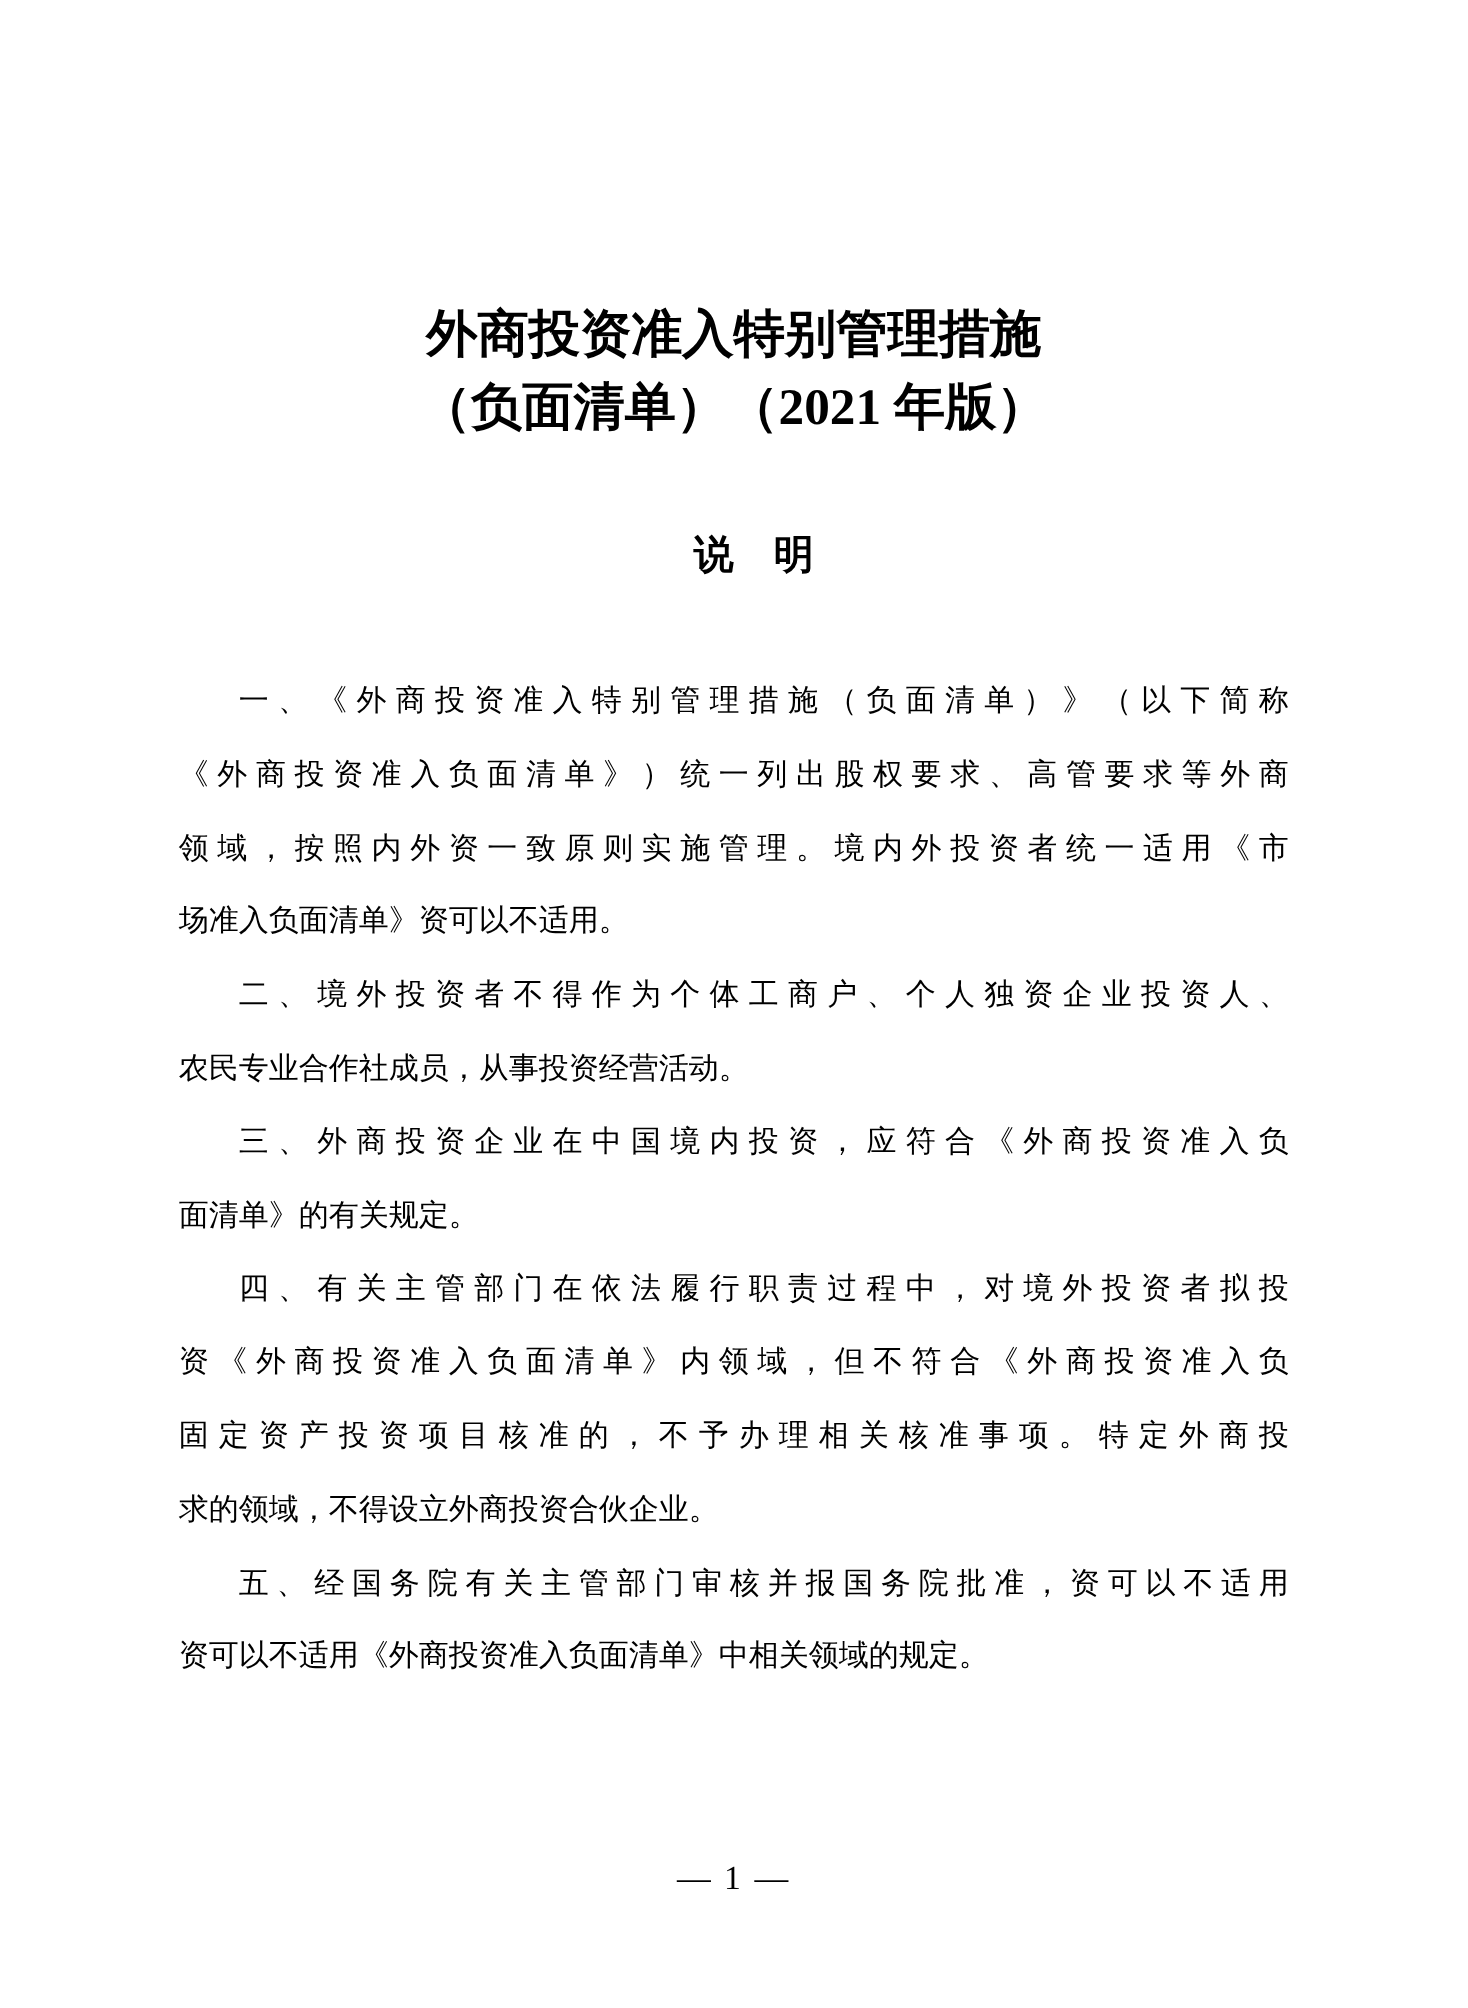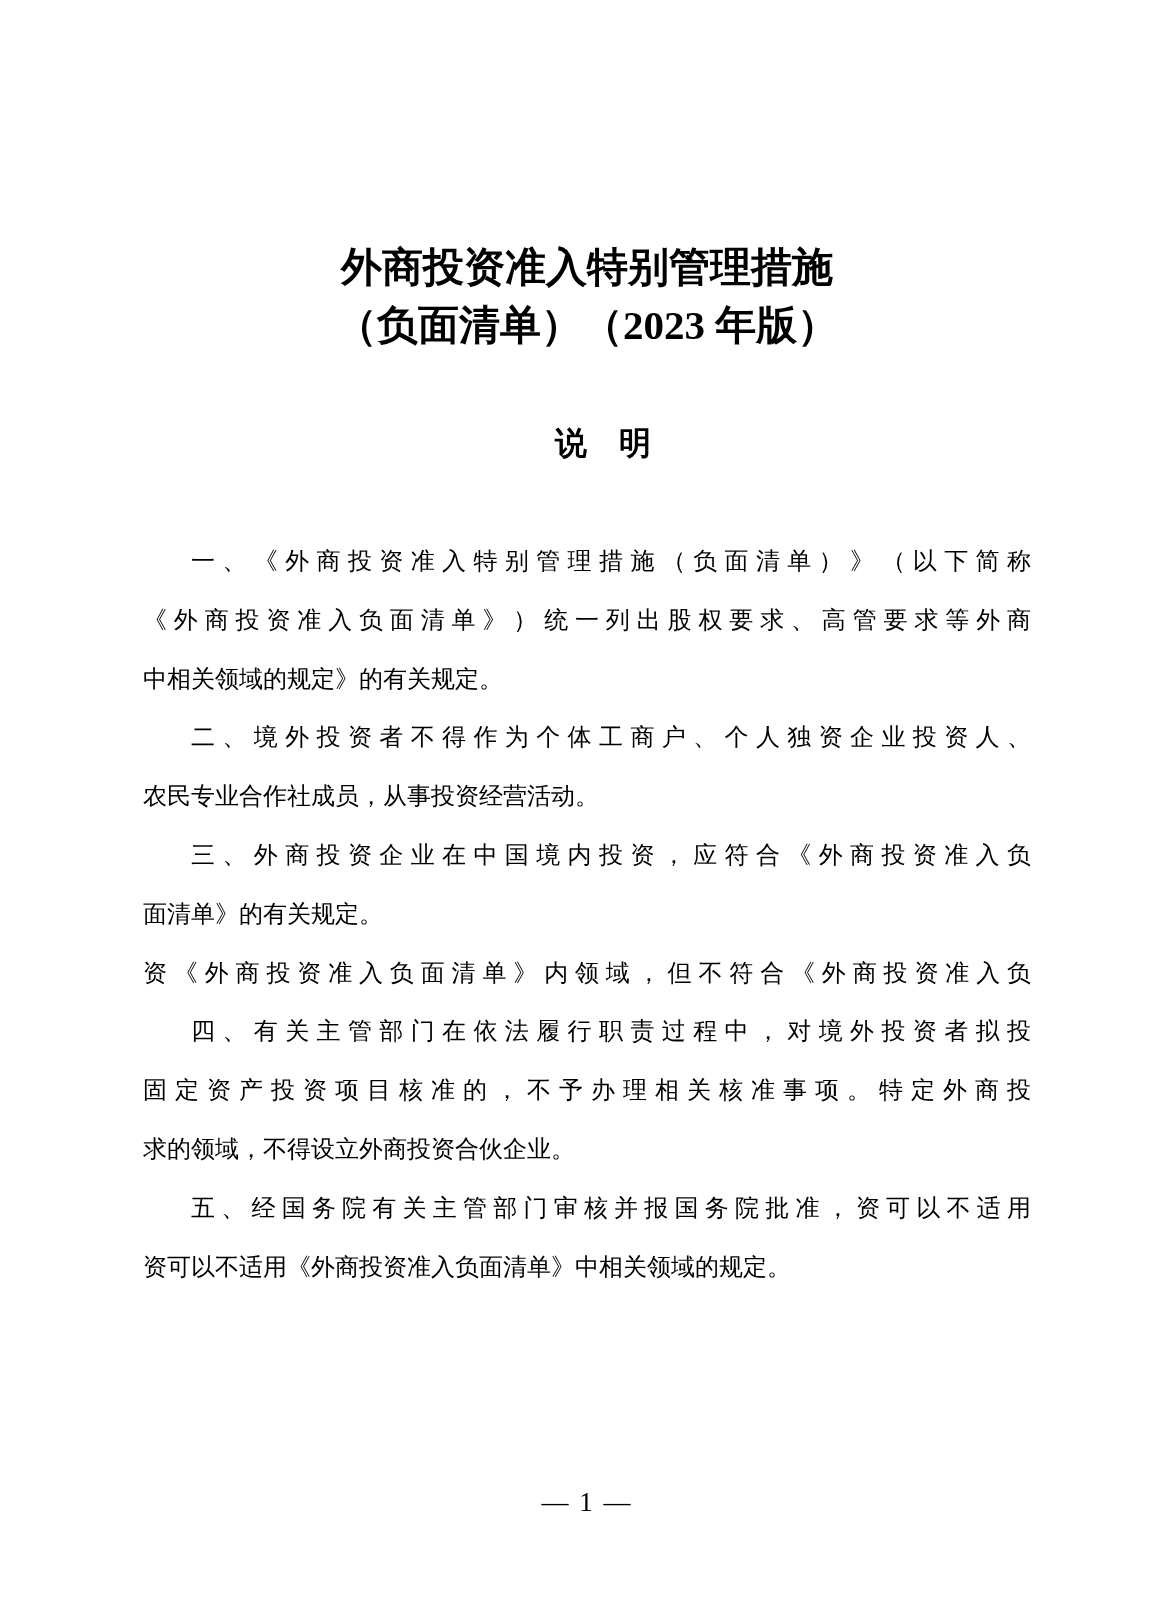--- a/index.html
+++ b/index.html
@@ -72,35 +72,36 @@
     letter-spacing: 2px;
   }
 </style>
 </head>
 <body>
 
 <div class="page">
 
   <div class="doc-title">
     <div>外商投资准入特别管理措施</div>
-    <div>（负面清单）（2023 年版）</div>
+    <div>（负面清单）（2021 年版）</div>
   </div>
 
   <div class="section-heading">说　明</div>
 
   <div class="doc-body">
     <div class="line indent">一、《外商投资准入特别管理措施（负面清单）》（以下简称</div>
     <div class="line">《外商投资准入负面清单》）统一列出股权要求、高管要求等外商</div>
-    <div class="line end">中相关领域的规定》的有关规定。</div>
+    <div class="line">领域，按照内外资一致原则实施管理。境内外投资者统一适用《市</div>
+    <div class="line end">场准入负面清单》资可以不适用。</div>
     <div class="line indent">二、境外投资者不得作为个体工商户、个人独资企业投资人、</div>
     <div class="line end">农民专业合作社成员，从事投资经营活动。</div>
     <div class="line indent">三、外商投资企业在中国境内投资，应符合《外商投资准入负</div>
     <div class="line end">面清单》的有关规定。</div>
+    <div class="line indent">四、有关主管部门在依法履行职责过程中，对境外投资者拟投</div>
     <div class="line">资《外商投资准入负面清单》内领域，但不符合《外商投资准入负</div>
-    <div class="line indent">四、有关主管部门在依法履行职责过程中，对境外投资者拟投</div>
     <div class="line">固定资产投资项目核准的，不予办理相关核准事项。特定外商投</div>
     <div class="line end">求的领域，不得设立外商投资合伙企业。</div>
     <div class="line indent">五、经国务院有关主管部门审核并报国务院批准，资可以不适用</div>
     <div class="line end">资可以不适用《外商投资准入负面清单》中相关领域的规定。</div>
   </div>
 
   <div class="page-number">— 1 —</div>
 
 </div>
 

